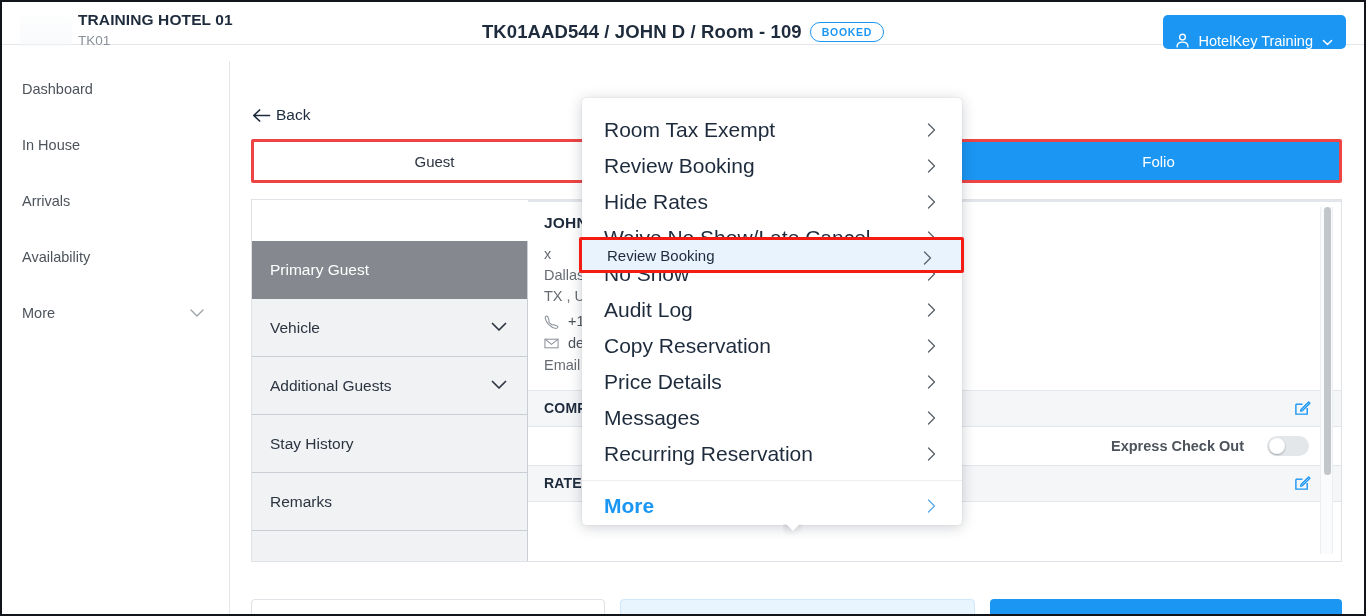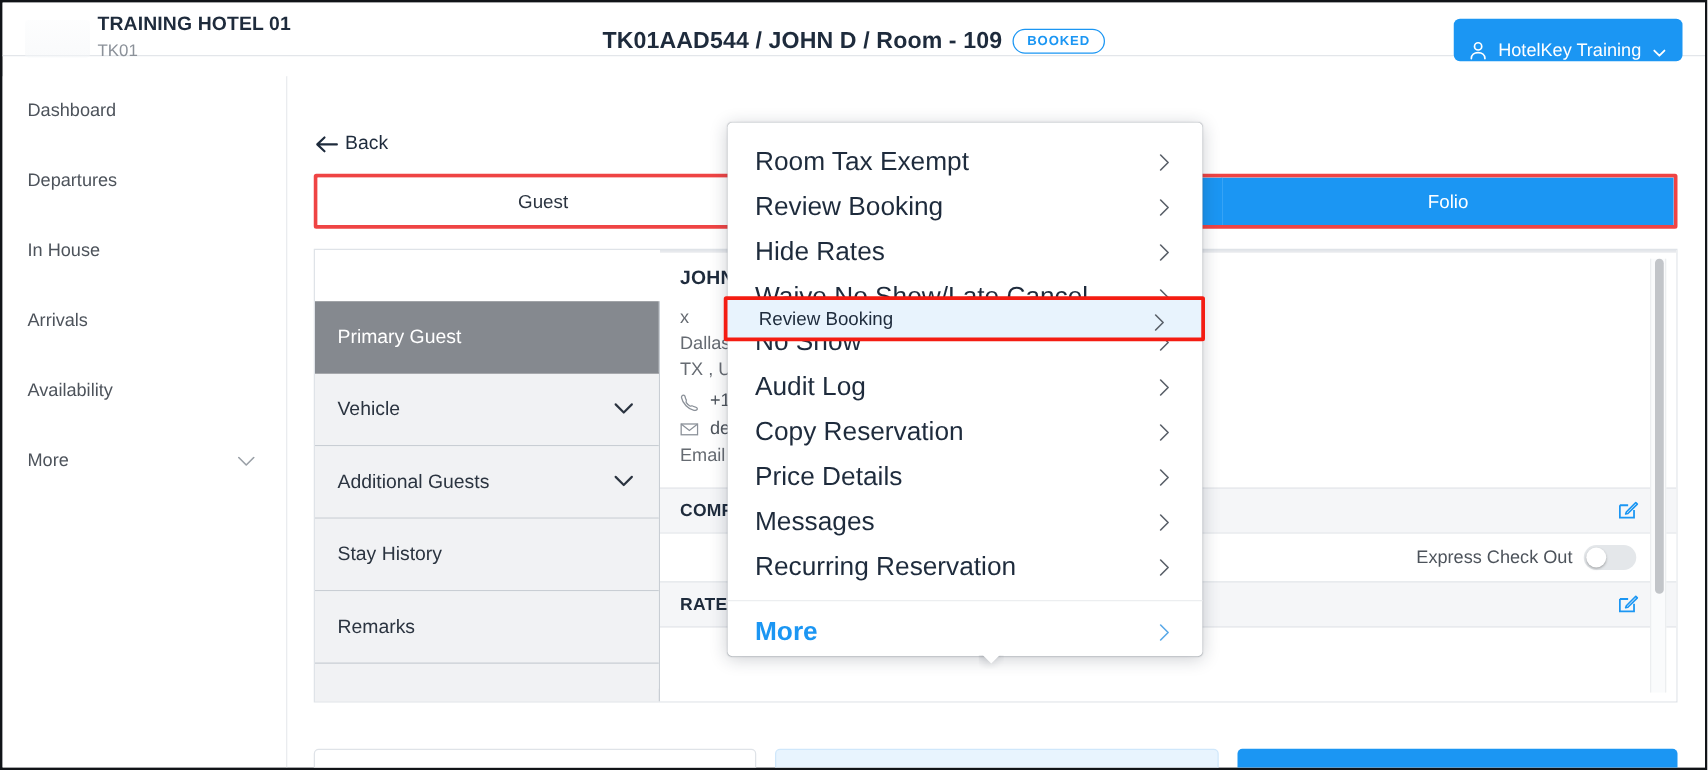--- a/index.html
+++ b/index.html
@@ -131,22 +131,22 @@
     background: #f5f6f8; border-top: 1px solid #e3e6ea; border-bottom: 1px solid #e3e6ea;
     height: 37px;
   }
   .sect-bar .lbl {
     position: absolute; left: 16px; top: 9px;
     font-size: 14px; font-weight: bold; color: #1e2b3c; letter-spacing: .2px;
   }
   .sect-bar .edit { position: absolute; right: 30px; top: 8px; }
   .row-white { position: absolute; left: 0; right: 0; height: 38px; background: #fff; }
   .xcheck {
-    position: absolute; right: 32px; display: flex; align-items: center; gap: 9px;
-    font-size: 14.5px; font-weight: normal; color: #4d535b;
+    position: absolute; right: 32px; display: flex; align-items: center; gap: 23px;
+    font-size: 14.5px; font-weight: bold; color: #4d535b;
   }
   .toggle {
     width: 42px; height: 20px; border-radius: 10px; background: #e4e7ea;
     position: relative; cursor: pointer;
   }
   .toggle .knob {
     position: absolute; left: 2px; top: 2px; width: 16px; height: 16px;
     border-radius: 50%; background: #fff;
     box-shadow: 0 1px 2px rgba(0,0,0,.3);
   }
@@ -233,23 +233,20 @@
       <span class="uname">HotelKey Training</span>
       <svg class="chev-w" viewBox="0 0 16 16">
         <path d="M3 5.5 L8 10.5 L13 5.5" fill="none" stroke="#fff" stroke-width="1.8" stroke-linecap="round" stroke-linejoin="round"></path>
       </svg>
     </div>
   </div>
 
   <div class="sidebar">
     <div class="nav-item">
       <span>Dashboard</span>
-    </div>
-    <div class="nav-item">
-      <span>Departures</span>
     </div>
     <div class="nav-item">
       <span>In House</span>
     </div>
     <div class="nav-item">
       <span>Arrivals</span>
     </div>
     <div class="nav-item">
       <span>Availability</span>
     </div>

